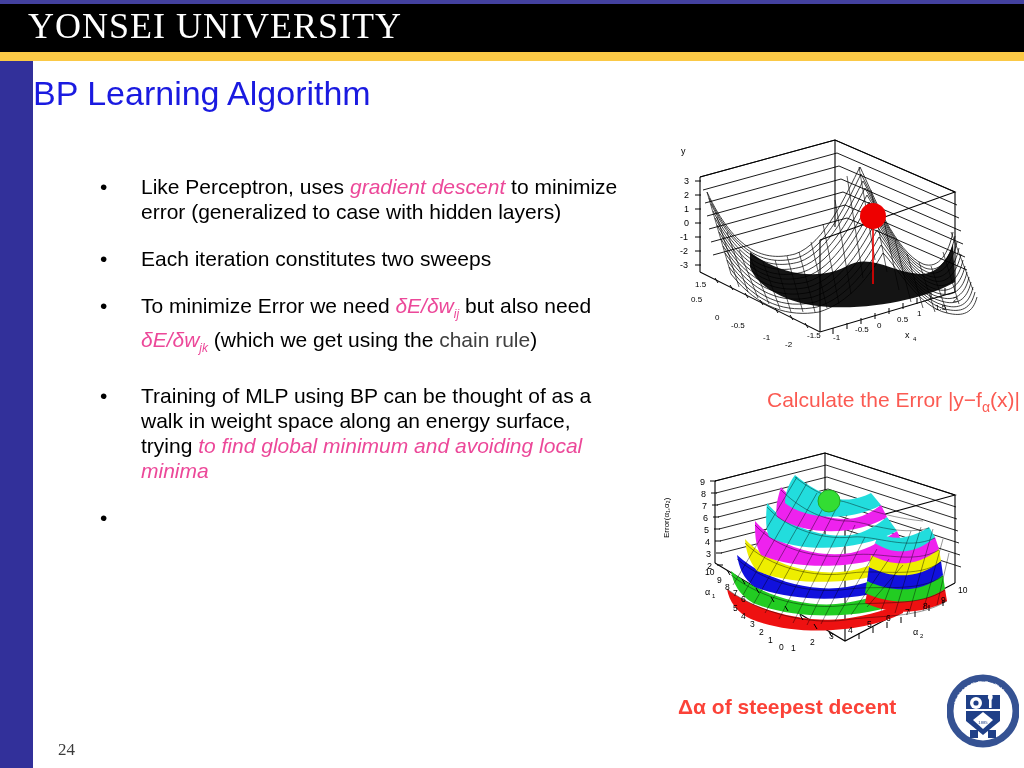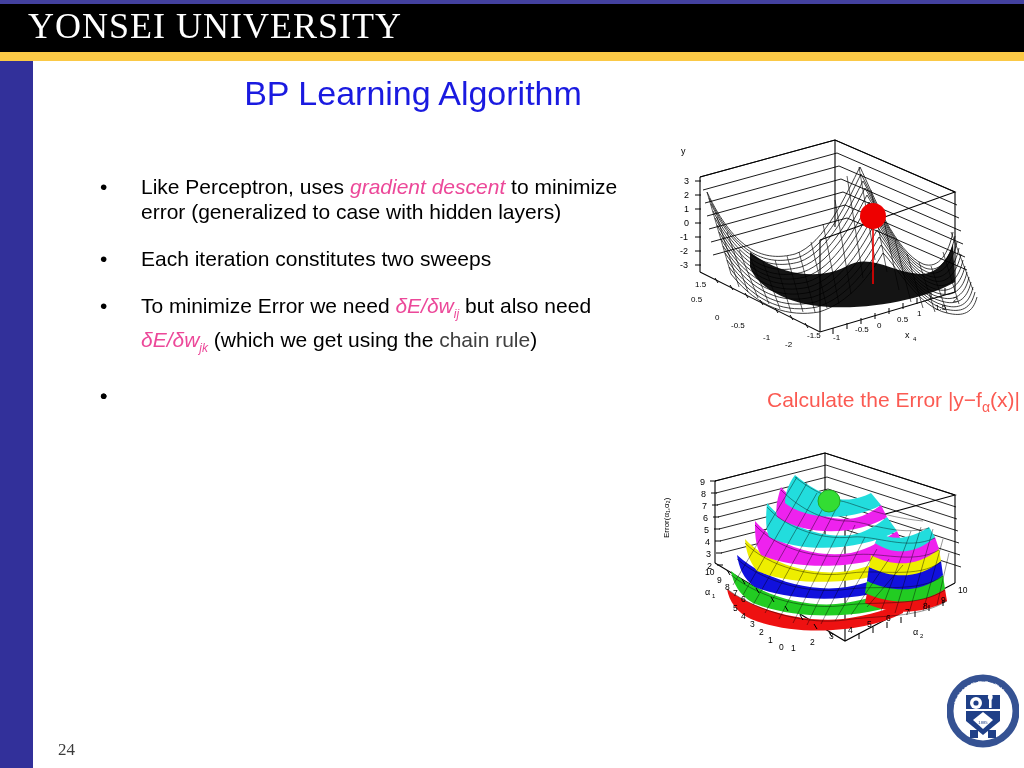--- a/index.html
+++ b/index.html
@@ -17,21 +17,21 @@
       font-weight:400;white-space:nowrap;}
   #gold-stripe{position:absolute;left:0;top:52px;width:1024px;height:9px;
       background:#fbc946;}
 
   
   #left-bar{position:absolute;left:0;top:61px;width:33px;height:707px;
       background:#32309a;}
 
   
   #slide-title{position:absolute;left:33px;top:72px;width:760px;
-      text-align:center;color:#1a1ae0;font-size:34px;line-height:42px;
+      text-align:left;color:#1a1ae0;font-size:34px;line-height:42px;
       white-space:nowrap;}
 
   
   #bullets{position:absolute;left:96px;top:174px;width:530px;}
   .bullet{position:relative;padding-left:45px;margin-bottom:22px;
       font-size:21px;line-height:25px;color:#000000;}
   .bullet .dot{position:absolute;left:4px;top:0px;font-size:21px;
       line-height:25px;color:#000000;}
   .blue{color:#ec4899;font-style:italic;}
   .red{color:#404040;}
@@ -66,21 +66,21 @@
 <div id="gold-stripe"></div>
 
 <div id="left-bar"></div>
 
 <div id="slide-title">BP Learning Algorithm</div>
 
 <div id="bullets">
     <div class="bullet"><span class="dot">•</span><span><span>Like Perceptron, uses </span><span class="blue">gradient descent</span><span> to minimize error (generalized to case with hidden layers)</span></span></div>
     <div class="bullet"><span class="dot">•</span><span><span>Each iteration constitutes two sweeps</span></span></div>
     <div class="bullet"><span class="dot">•</span><span><span>To minimize Error we need </span><span class="blue">δE/δw</span><sub class="blue">ij</sub><span> but also need </span><span class="blue">δE/δw</span><sub class="blue">jk</sub><span> (which we get using the </span><span class="red">chain rule</span><span>)</span></span></div>
-    <div class="bullet"><span class="dot">•</span></div>
+    <div class="bullet"><span class="dot">•</span><span><span>Training of MLP using BP can be thought of as a walk in weight space along an energy surface, trying </span><span class="blue">to find global minimum and avoiding local minima</span></span></div>
     <div class="bullet"><span class="dot">•</span></div>
   </div>
 
 <div id="fig-top">
   <svg width="340" height="250" viewBox="0 0 340 250">
 
     <g stroke="#000" fill="none" stroke-width="1.1">
       <polyline points="45,45 180,8 300,60 165,108"></polyline>
       <polyline points="45,45 45,140"></polyline>
       <polyline points="180,8 180,95"></polyline>
@@ -360,20 +360,21 @@
       <text x="250" y="172">7</text>
         <text x="268" y="166">8</text>
         <text x="286" y="160">9</text>
       <text x="303" y="150">10</text>
       <text x="258" y="192" font-size="9">α</text>
         <text x="265" y="195" font-size="6">2</text>
     </g>
   </svg>
 </div>
 <div id="cap-bottom">
+  <div>Δα of steepest decent</div>
 </div>
 
 <div id="logo">
   <svg width="72" height="96" viewBox="0 0 72 96">
     <g transform="translate(36,48)">
       <circle r="33" fill="none" stroke="#1f3f87" stroke-width="7" opacity="0.9"></circle>
       <circle r="27.5" fill="#ffffff"></circle>
 
       <path id="ringpath" d="M -25,0 A 25,25 0 0 1 25,0" fill="none"></path>
       <text font-family="Liberation Sans, sans-serif" font-size="7" fill="#ffffff" letter-spacing="1.2">

